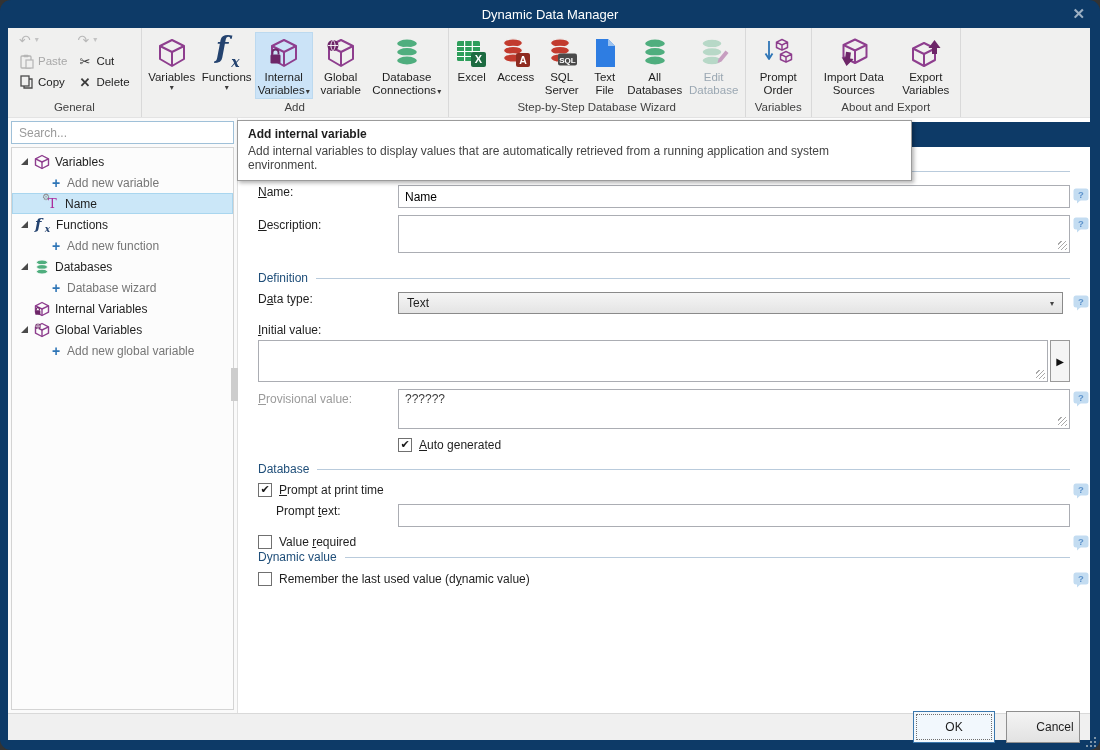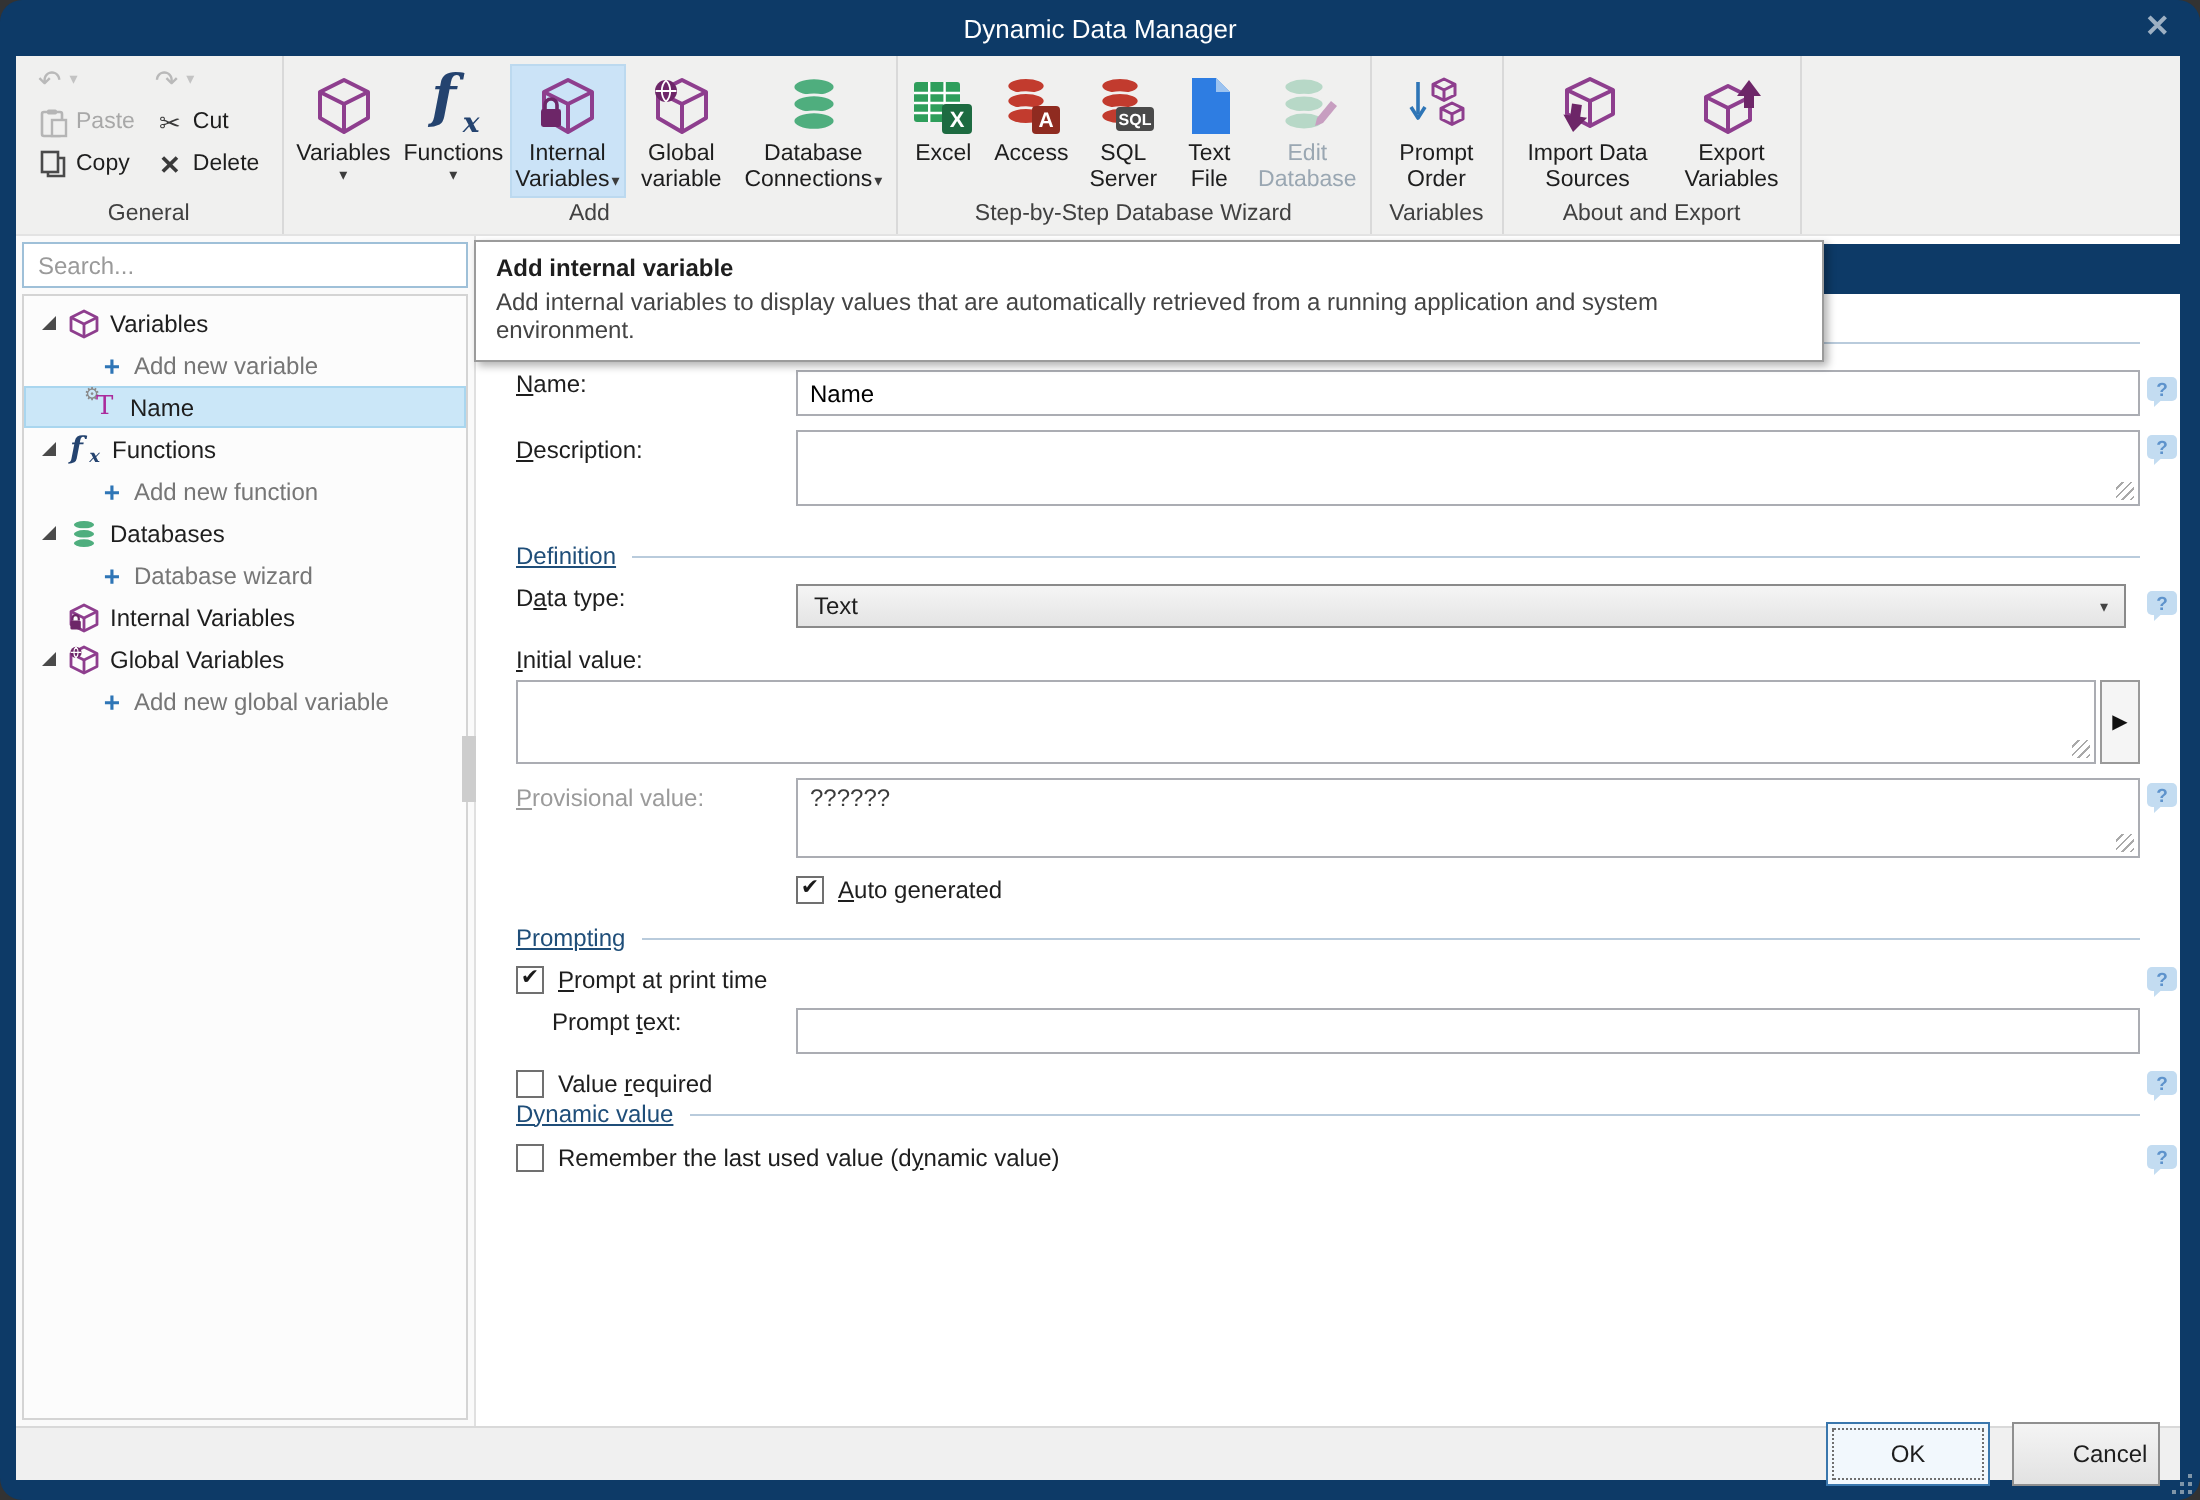--- a/index.html
+++ b/index.html
@@ -56,21 +56,21 @@
   .ticon .gear { position:absolute; left:-2px; top:-4px; font-size:9px; color:#8a8a8a; }
   .scroll-thumb { position:absolute; right:-1px; top:250px; width:7px; height:33px; background:#cdcdcd; }
   
   .main { flex:1; position:relative; background:#fff; min-width:0; }
   .band { position:absolute; top:4px; left:0; right:0; height:25px; background:#0d3a67; }
   .tooltip { position:absolute; top:2px; left:-1px; width:675px; background:#fff; border:1px solid #9b9b9b;
              box-shadow:2px 2px 4px rgba(0,0,0,.3); padding:6px 10px 8px; z-index:6; }
   .tooltip .tt { font-size:12px; font-weight:bold; margin-bottom:3px; color:#1e1e1e; }
   .tooltip .tb { font-size:12px; color:#444; }
   .content { position:absolute; top:29px; left:0; right:0; bottom:0; padding:16px 0 0 20px; font-size:12px; }
-  .section-h { display:flex; align-items:center; color:#1f4e79; height:15px;text-decoration:underline; }
+  .section-h { display:flex; align-items:center; color:#1f4e79; height:15px; }
   .section-h .line { flex:1; height:1px; background:#b9cbdc; margin:1px 20px 0 8px; }
   .frow { display:flex; position:relative; }
   .frow .lbl { width:140px; flex:none; }
   .frow .fld { flex:1; margin-right:20px; }
   .grayed { color:#9b9b9b; }
   input.txt { height:23px; border:1px solid #abadb3; font:12px "Liberation Sans", sans-serif; padding:0 6px; width:100%; outline:none; background:#fff; }
   .tawrap { position:relative; flex:1; margin-right:20px; }
   .tawrap textarea { display:block; width:100%; border:1px solid #abadb3; font:12px "Liberation Sans", sans-serif; padding:2px 6px; resize:none; outline:none; background:#fff; }
   .tawrap::after { content:""; position:absolute; right:3px; bottom:3px; width:9px; height:9px;
        background:repeating-linear-gradient(135deg, transparent, transparent 2px, #a9a9a9 2px, #a9a9a9 3px); }
@@ -250,20 +250,32 @@
           </div>
           <div class="bbtn" style="width:38px">
             <span class="bicon">
               <svg width="32" height="32" viewBox="0 0 32 32">
                   <path d="M7 2 h12 l7 7 v21 H7 z" fill="#2e7de2"></path>
                   <path d="M19 2 l7 7 h-7 z" fill="#9cc3f0"></path>
                 </svg>
             </span>
             <span>Text File</span>
           </div>
+          <div class="bbtn" style="width:58px">
+            <span class="bicon">
+              <svg width="32" height="32" viewBox="0 0 32 32">
+                  <g fill="#4fae7e" stroke="#f0f0ef" stroke-width="1.4">
+                    <ellipse cx="16" cy="6.5" rx="10.5" ry="4.6"></ellipse>
+                    <ellipse cx="16" cy="15" rx="10.5" ry="4.6"></ellipse>
+                    <ellipse cx="16" cy="23.5" rx="10.5" ry="4.6"></ellipse>
+                  </g>
+                </svg>
+            </span>
+            <span>All Databases</span>
+          </div>
           <div class="bbtn disabled" style="width:56px">
             <span class="bicon">
               <svg width="32" height="32" viewBox="0 0 32 32">
                   <g fill="#4fae7e" opacity="0.35" stroke="#f0f0ef" stroke-width="1.4">
                     <ellipse cx="14" cy="6.5" rx="10" ry="4.4"></ellipse>
                     <ellipse cx="14" cy="15" rx="10" ry="4.4"></ellipse>
                     <ellipse cx="14" cy="23.5" rx="10" ry="4.4"></ellipse>
                   </g>
                   <path d="M19.5 26 l1 -4 l7 -8.5 l3 2.5 l-7 8.5 z" fill="#c79ec0"></path>
                 </svg>
@@ -515,21 +527,21 @@
           </div>
 
           <div class="cb checked" style="margin-top:9px; margin-left:140px">
             <span class="box">
                 <span class="mark">✔</span>
               </span>
             <span><u>A</u>uto generated</span>
           </div>
 
           <div class="section-h" style="margin-top:9px">
-            <span>Prompting</span>
+            <span>Database</span>
               <span class="line"></span>
           </div>
 
           <div class="frow" style="margin-top:7px">
             <span class="cb checked">
               <span class="box">
                   <span class="mark">✔</span>
                 </span>
               <span><u>P</u>rompt at print time</span>
             </span>

